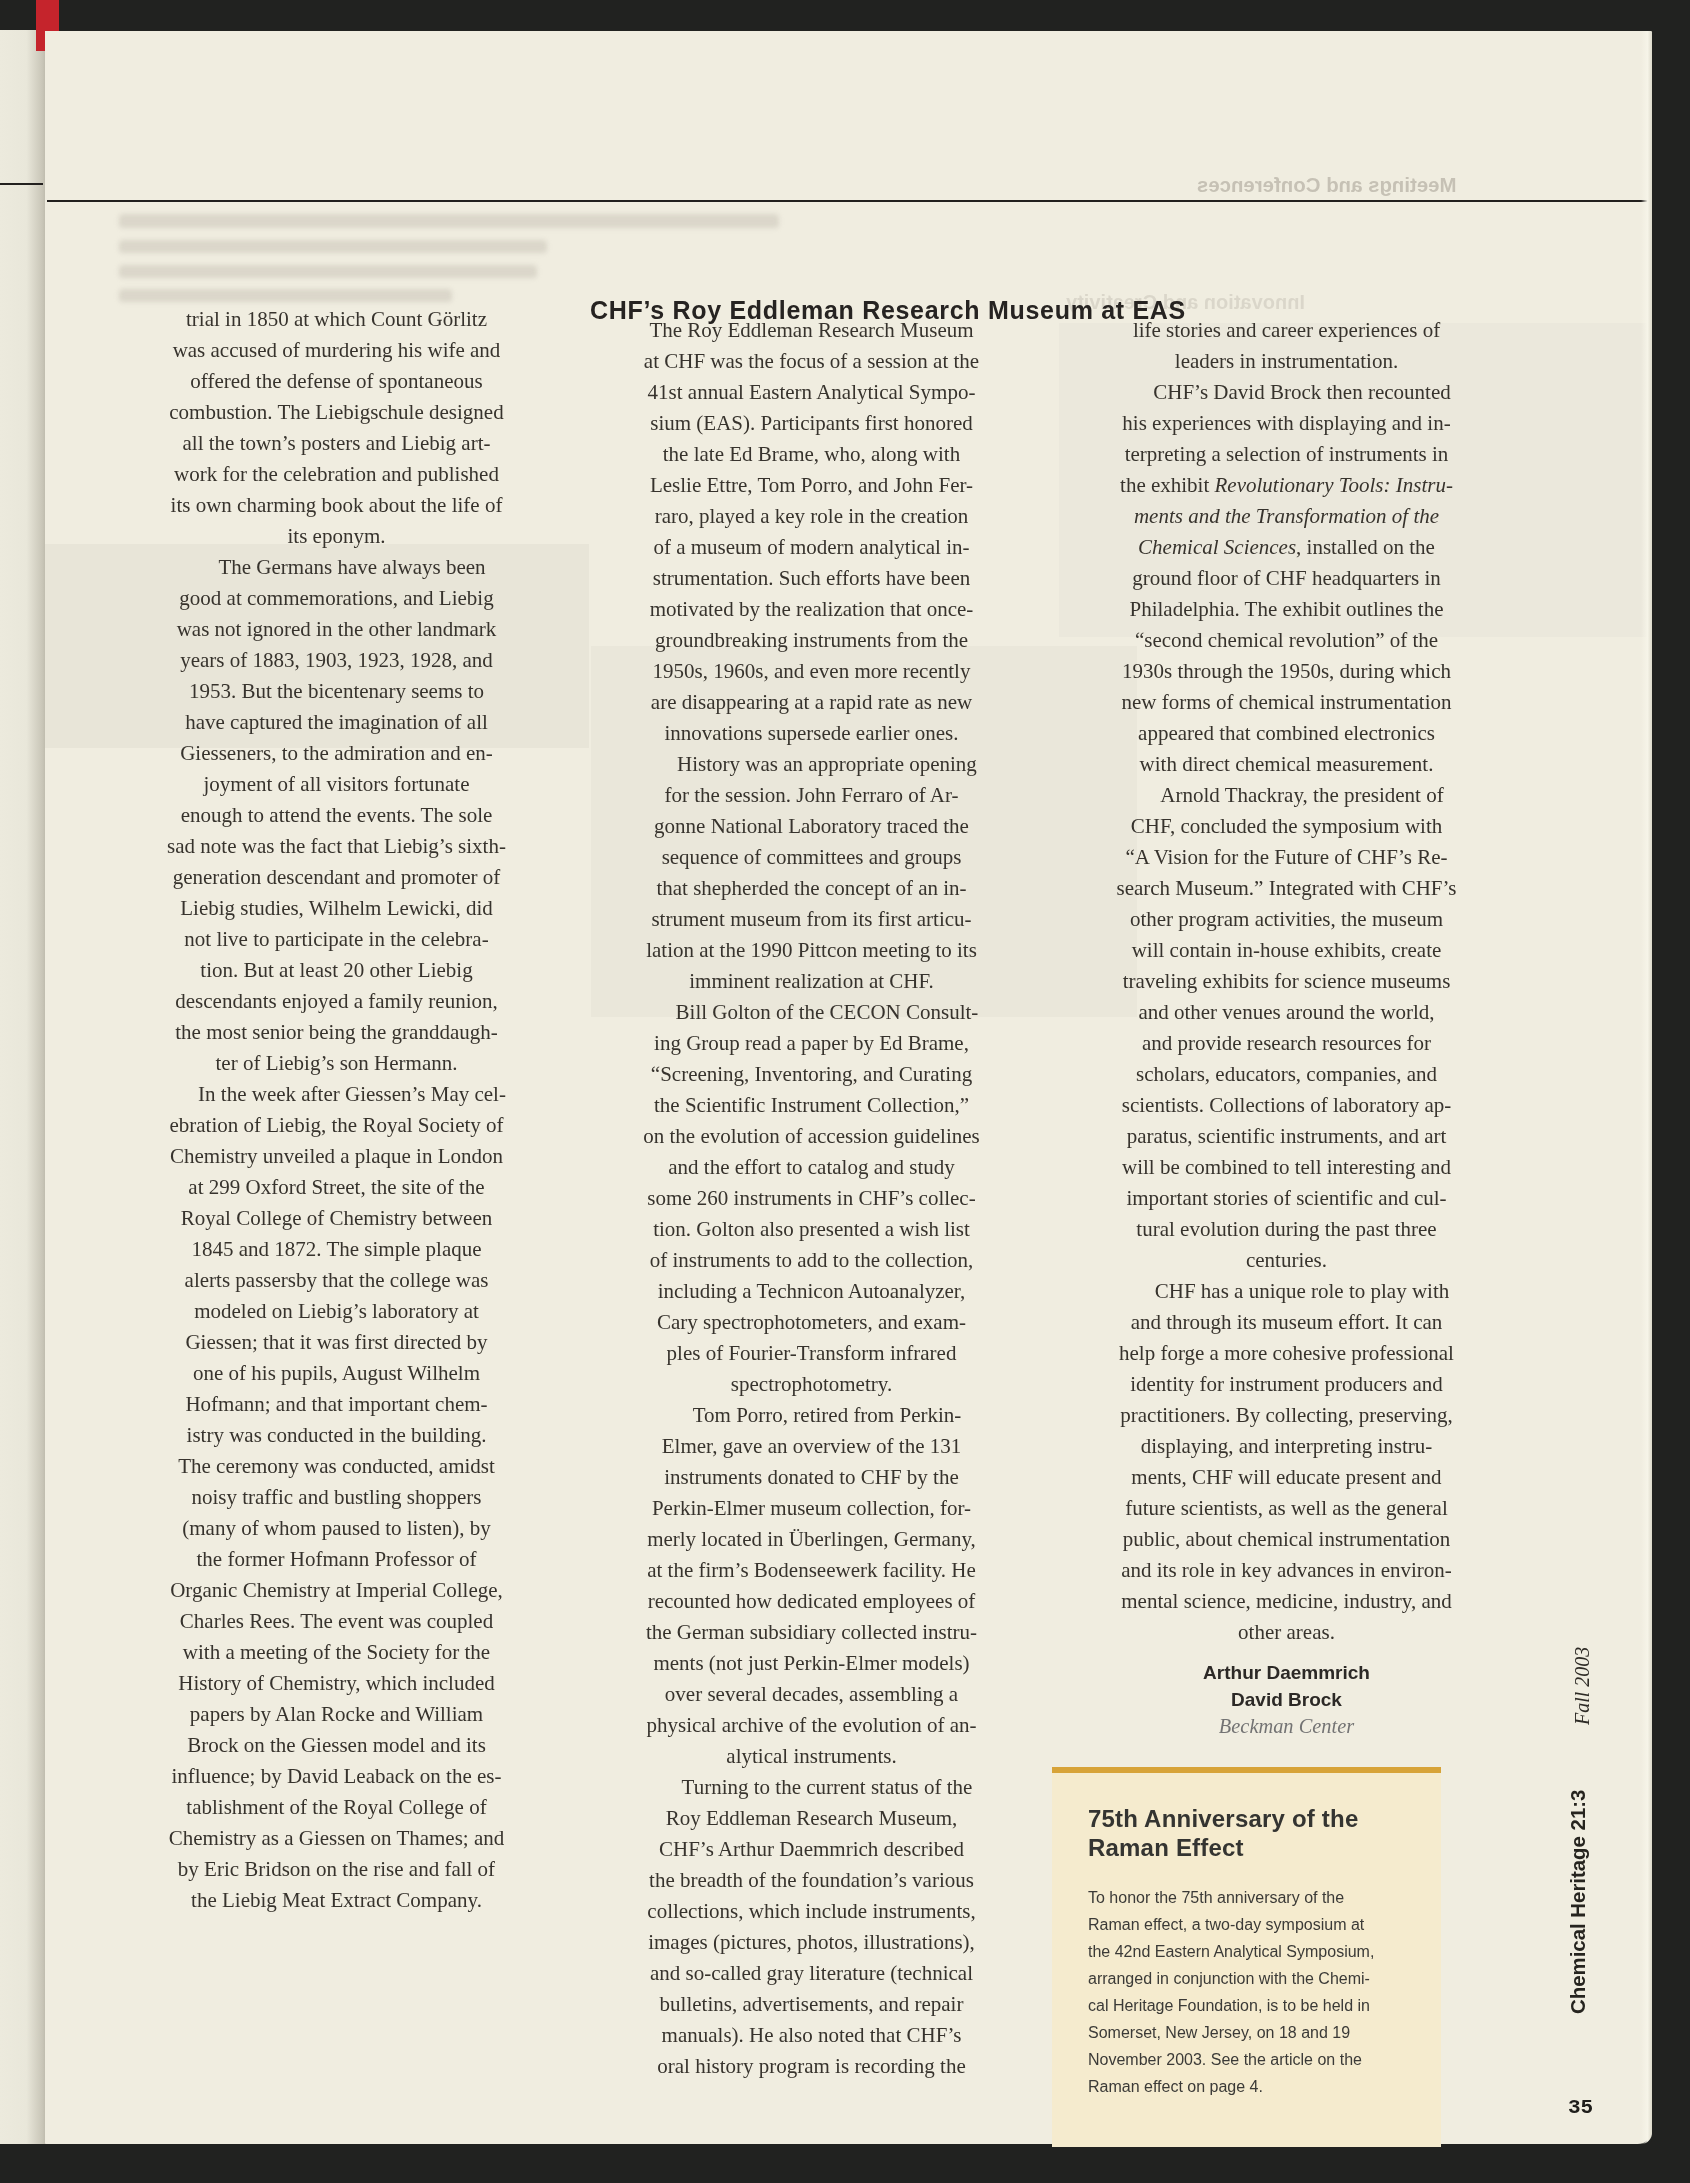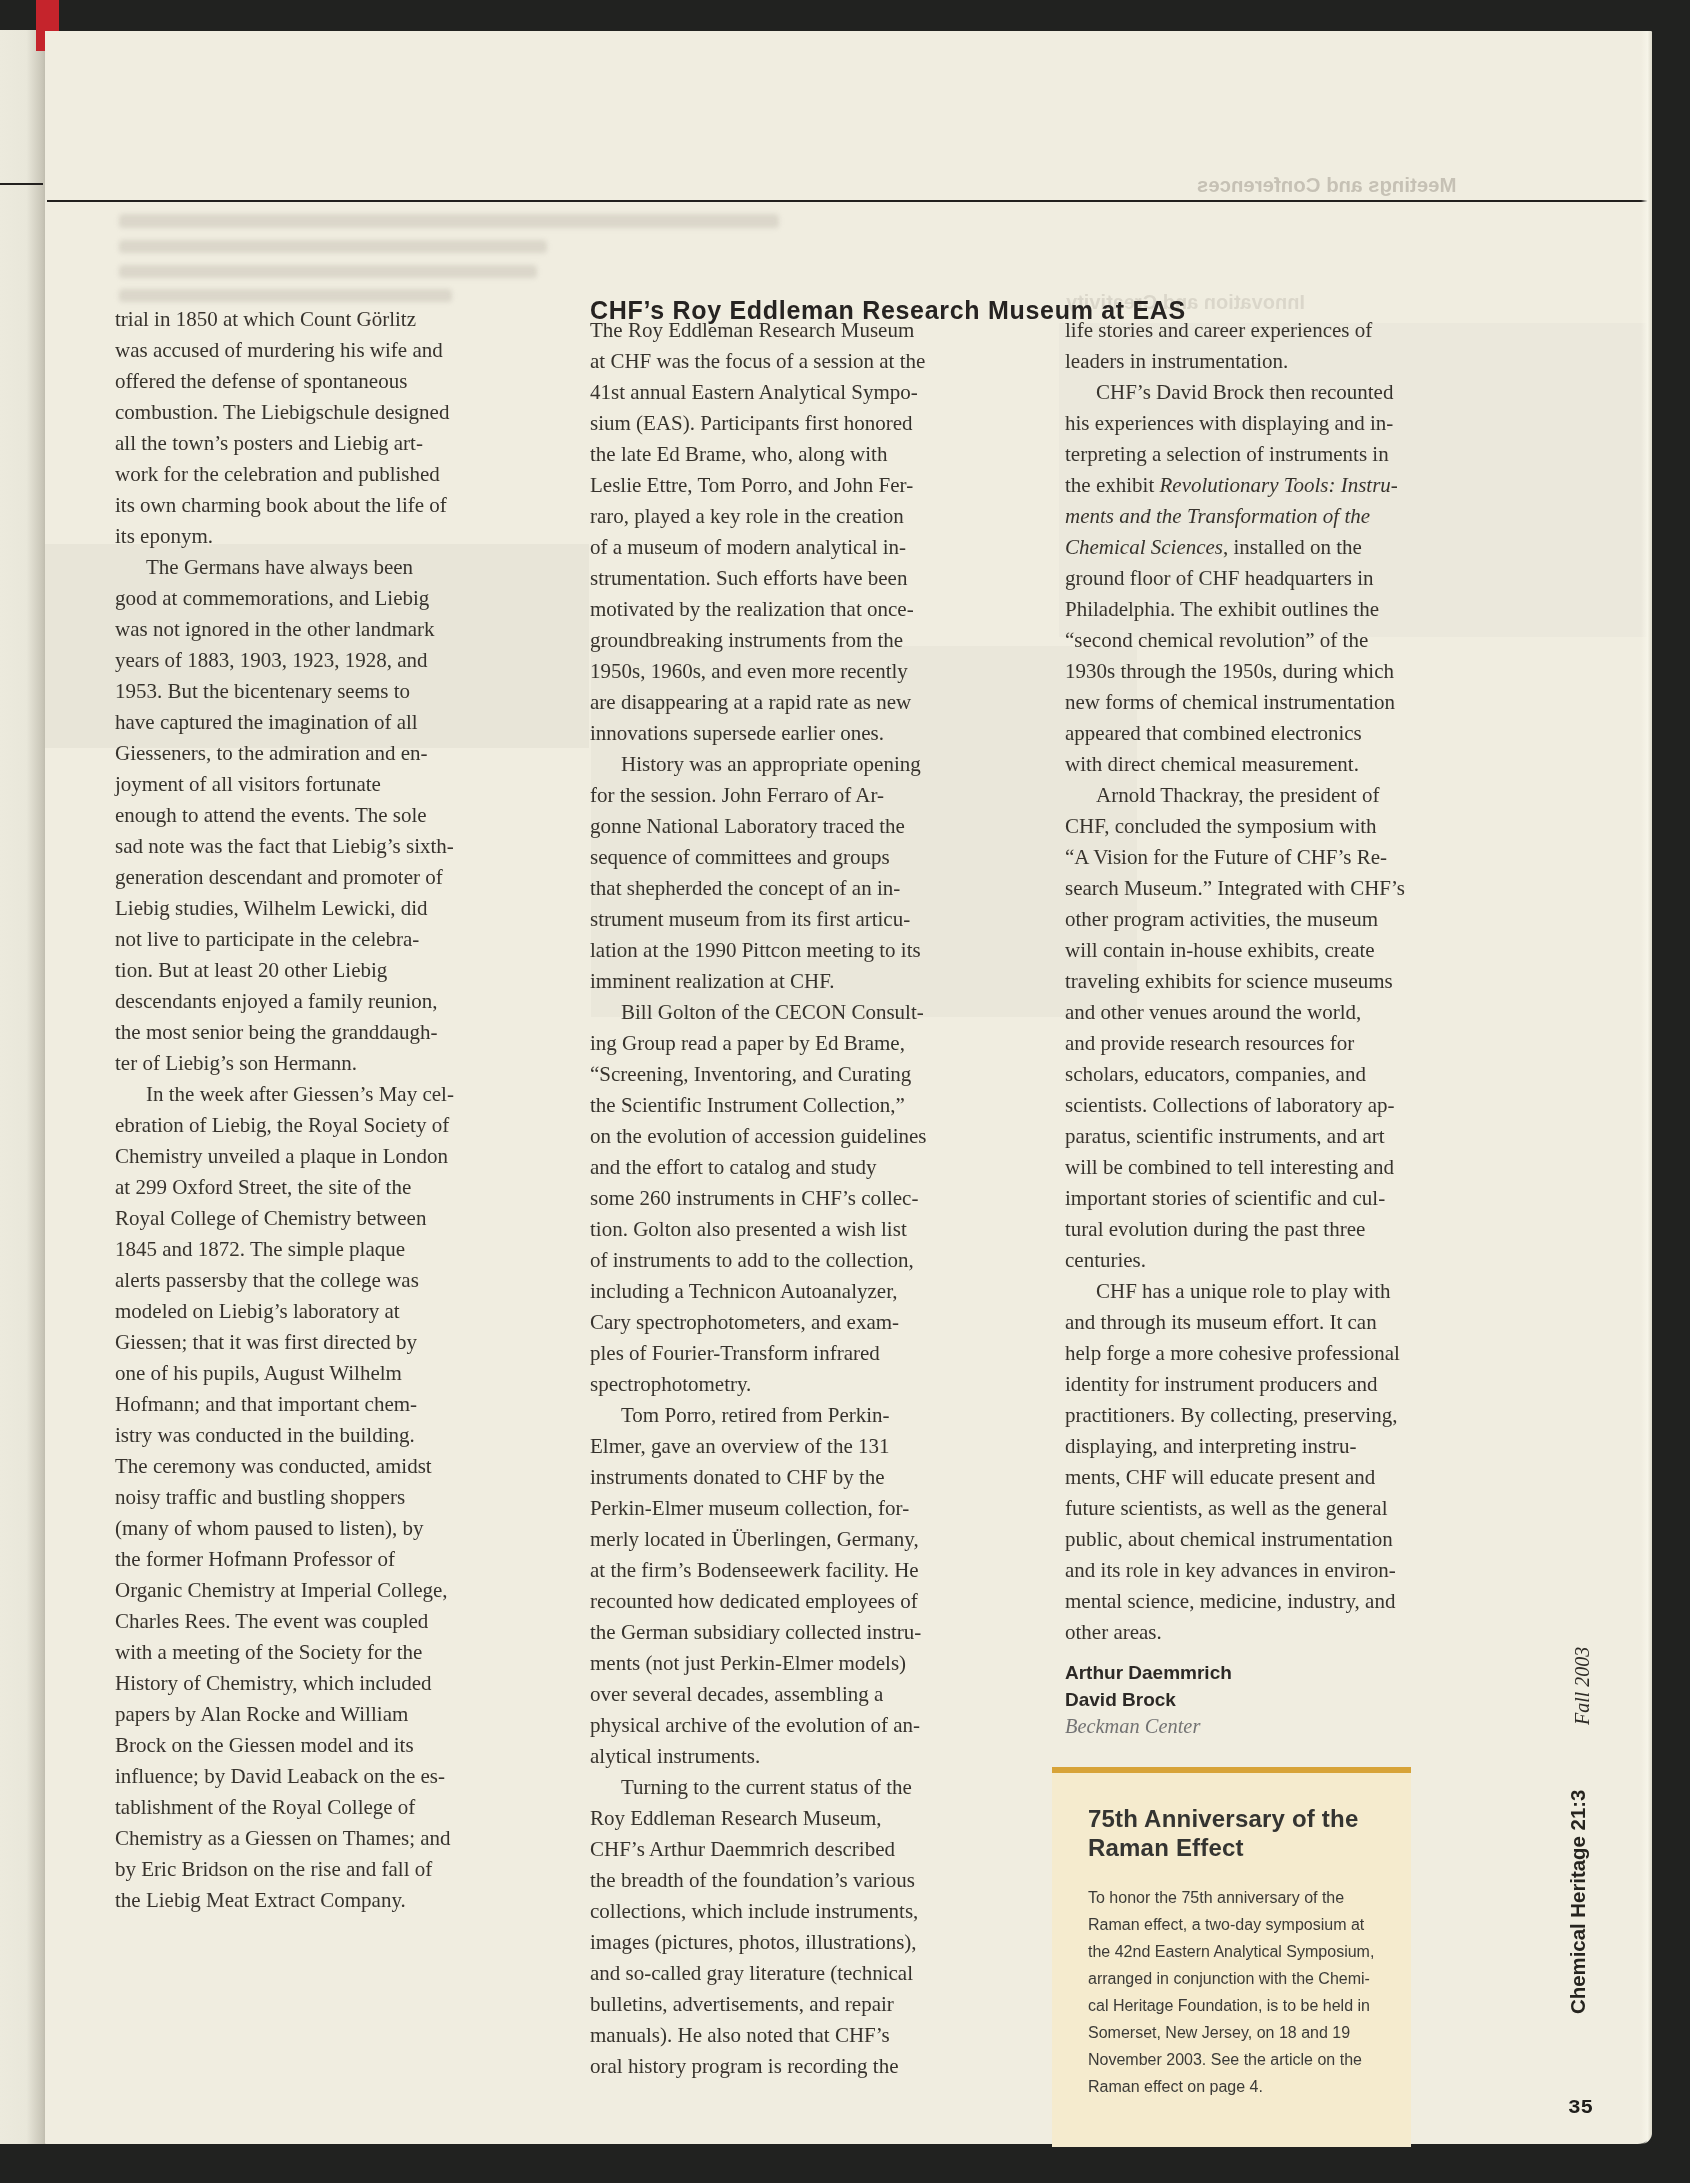--- a/index.html
+++ b/index.html
@@ -29,31 +29,31 @@
   }
   .ghost-bar{
     position:absolute;background:rgba(158,152,140,0.26);filter:blur(2.4px);border-radius:3.8px;
   }
   .shade{position:absolute;background:rgba(130,128,118,0.07);}
   .article-header{
     position:absolute;left:545px;top:265px;margin:0;
     font-family:"Liberation Sans",sans-serif;font-weight:bold;font-size:25px;
     letter-spacing:0.7px;color:#262321;white-space:nowrap;
   }
-  .col{position:absolute;width:443px;color:#37332d;font-size:21px;line-height:31px;}
+  .col{position:absolute;width:443px;color:#37332d;font-size:21px;line-height:31px;text-align:center;}
   .col p.para{margin:0;}
   .col p.indent{text-indent:31px;}
   .byline{margin-top:27px;}
   .byline-name{
     font-family:"Liberation Sans",sans-serif;font-weight:bold;font-size:19px;
     line-height:27px;color:#2c2926;
   }
   .byline-affil{font-style:italic;font-size:20.4px;line-height:27px;color:#737373;}
   .sidebar{
-    position:absolute;left:1007px;top:1736px;width:359px;height:380px;
+    position:absolute;left:1007px;top:1736px;width:389px;height:380px;
     background:#f5ebce;border-top:6.7px solid #d7a338;box-sizing:border-box;
     font-family:"Liberation Sans",sans-serif;
   }
   .sidebar-title{
     margin:32px 0 0 36px;font-weight:bold;font-size:24px;line-height:28.5px;
     color:#343431;white-space:pre-line;letter-spacing:0.2px;
   }
   .sidebar-body{
     margin:22px 0 0 36px;width:380px;font-size:16px;line-height:27px;
     color:#3b3a37;white-space:pre-line;

